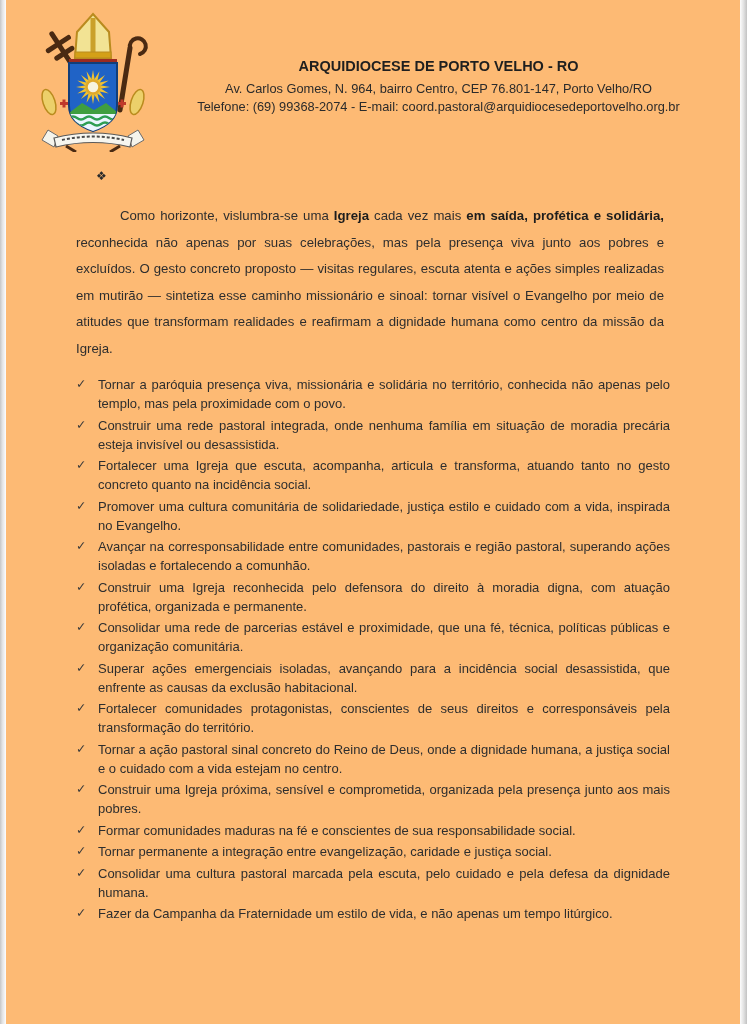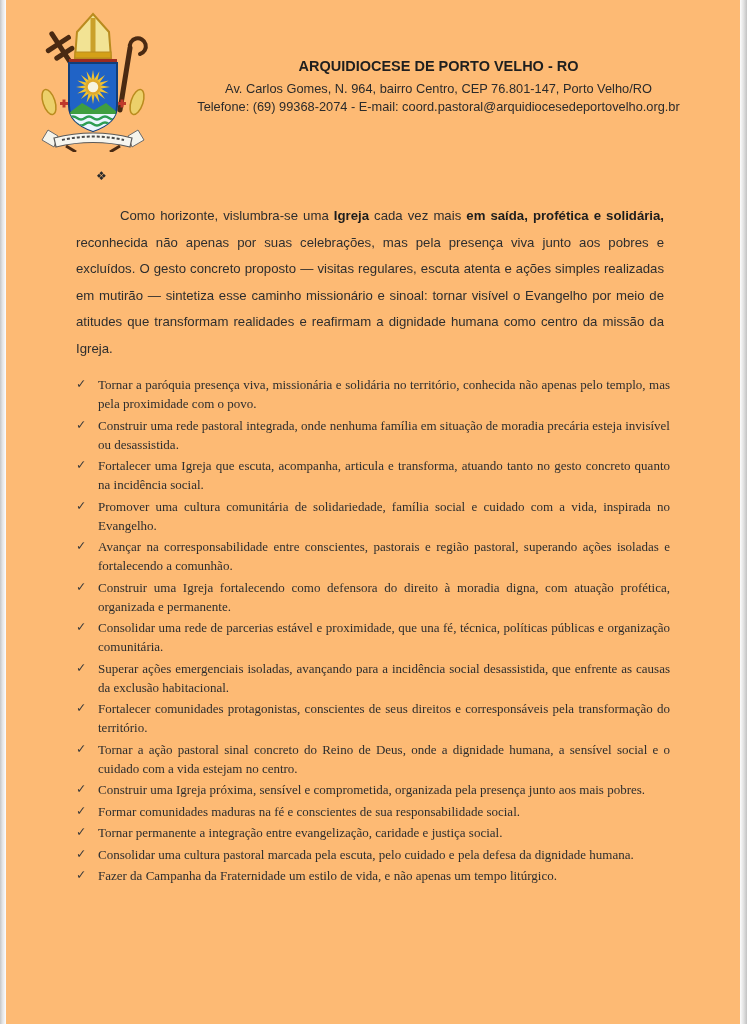--- a/index.html
+++ b/index.html
@@ -75,21 +75,20 @@
     line-height: 19px;
   }
   .goal-list .check {
     flex: 0 0 13px;
     font-size: 12.5px; color: #3a3a3a;
     line-height: 19px;
   }
   .goal-list .item-text {
     flex: 1;
     text-align: justify;
-    font-family: Liberation Serif, serif;
   }
 </style>
 </head>
 <body>
 
 <div class="photo">
   <div class="edge-left"></div>
   <div class="edge-right"></div>
 
   <div class="crest">
@@ -195,45 +194,45 @@
       <li>
           <span class="check">✓</span>
           <span class="item-text">Construir uma rede pastoral integrada, onde nenhuma família em situação de moradia precária esteja invisível ou desassistida.</span>
         </li>
       <li>
           <span class="check">✓</span>
           <span class="item-text">Fortalecer uma Igreja que escuta, acompanha, articula e transforma, atuando tanto no gesto concreto quanto na incidência social.</span>
         </li>
       <li>
           <span class="check">✓</span>
-          <span class="item-text">Promover uma cultura comunitária de solidariedade, família social e cuidado com a vida, inspirada  no Evangelho.</span>
-        </li>
-      <li>
-          <span class="check">✓</span>
-          <span class="item-text">Avançar na corresponsabilidade entre conscientes, pastorais e região pastoral, superando ações isoladas e fortalecendo a comunhão.</span>
-        </li>
-      <li>
-          <span class="check">✓</span>
-          <span class="item-text">Construir uma Igreja fortalecendo como defensora do direito à moradia digna, com atuação profética, organizada e permanente.</span>
+          <span class="item-text">Promover uma cultura comunitária de solidariedade, justiça estilo e cuidado com a vida, inspirada  no Evangelho.</span>
+        </li>
+      <li>
+          <span class="check">✓</span>
+          <span class="item-text">Avançar na corresponsabilidade entre comunidades, pastorais e região pastoral, superando ações isoladas e fortalecendo a comunhão.</span>
+        </li>
+      <li>
+          <span class="check">✓</span>
+          <span class="item-text">Construir uma Igreja reconhecida pelo defensora do direito à moradia digna, com atuação profética, organizada e permanente.</span>
         </li>
       <li>
           <span class="check">✓</span>
           <span class="item-text">Consolidar uma rede de parcerias estável e proximidade, que una fé, técnica, políticas públicas e organização comunitária.</span>
         </li>
       <li>
           <span class="check">✓</span>
           <span class="item-text">Superar ações emergenciais isoladas, avançando para a incidência social desassistida, que enfrente as causas da exclusão habitacional.</span>
         </li>
       <li>
           <span class="check">✓</span>
           <span class="item-text">Fortalecer comunidades protagonistas, conscientes de seus direitos e corresponsáveis pela transformação do território.</span>
         </li>
       <li>
           <span class="check">✓</span>
-          <span class="item-text">Tornar a ação pastoral sinal concreto do Reino de Deus, onde a dignidade humana, a sensível social e o cuidado com a vida estejam no centro.</span>
+          <span class="item-text">Tornar a ação pastoral sinal concreto do Reino de Deus, onde a dignidade humana, a justiça social e o cuidado com a vida estejam no centro.</span>
         </li>
       <li>
           <span class="check">✓</span>
           <span class="item-text">Construir uma Igreja próxima, sensível e comprometida, organizada pela presença junto aos mais pobres.</span>
         </li>
       <li>
           <span class="check">✓</span>
           <span class="item-text">Formar comunidades maduras na fé e conscientes de sua responsabilidade social.</span>
         </li>
       <li>

